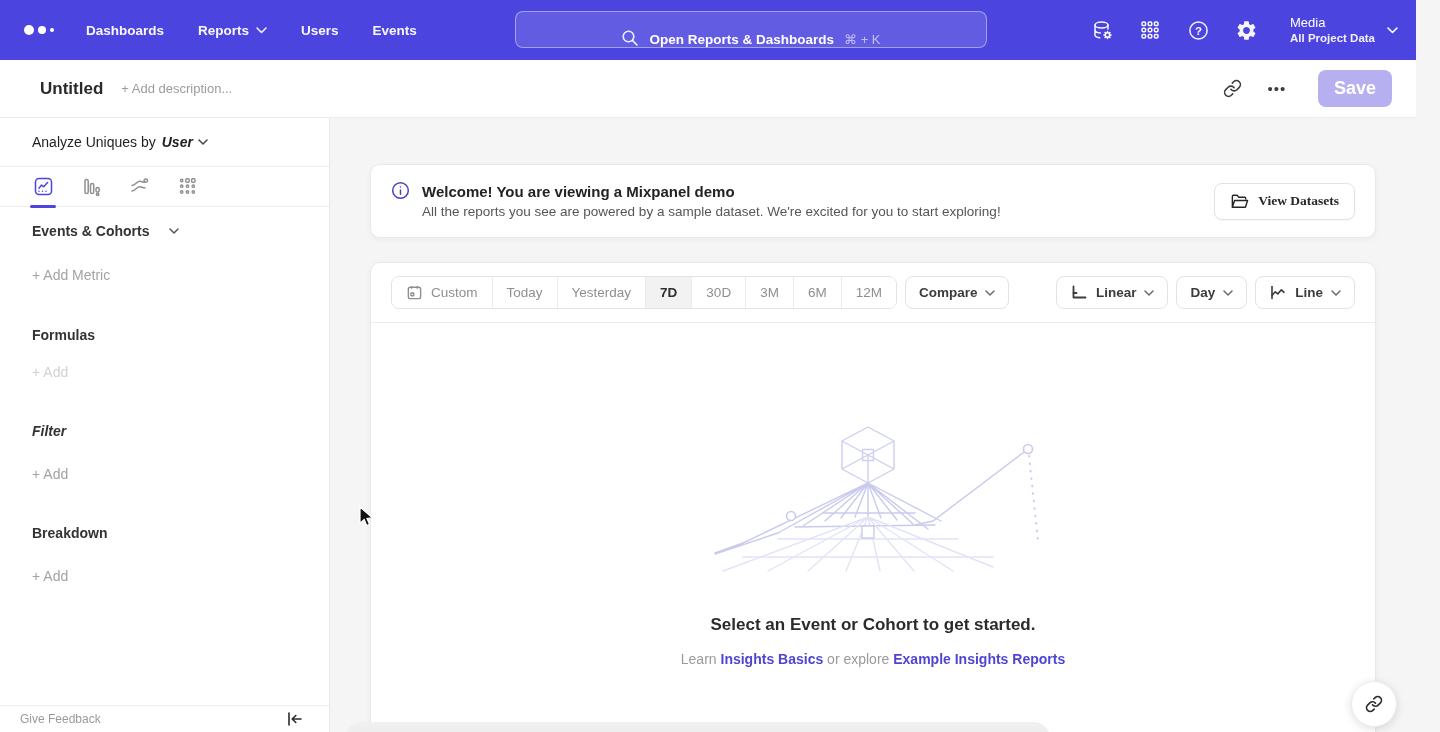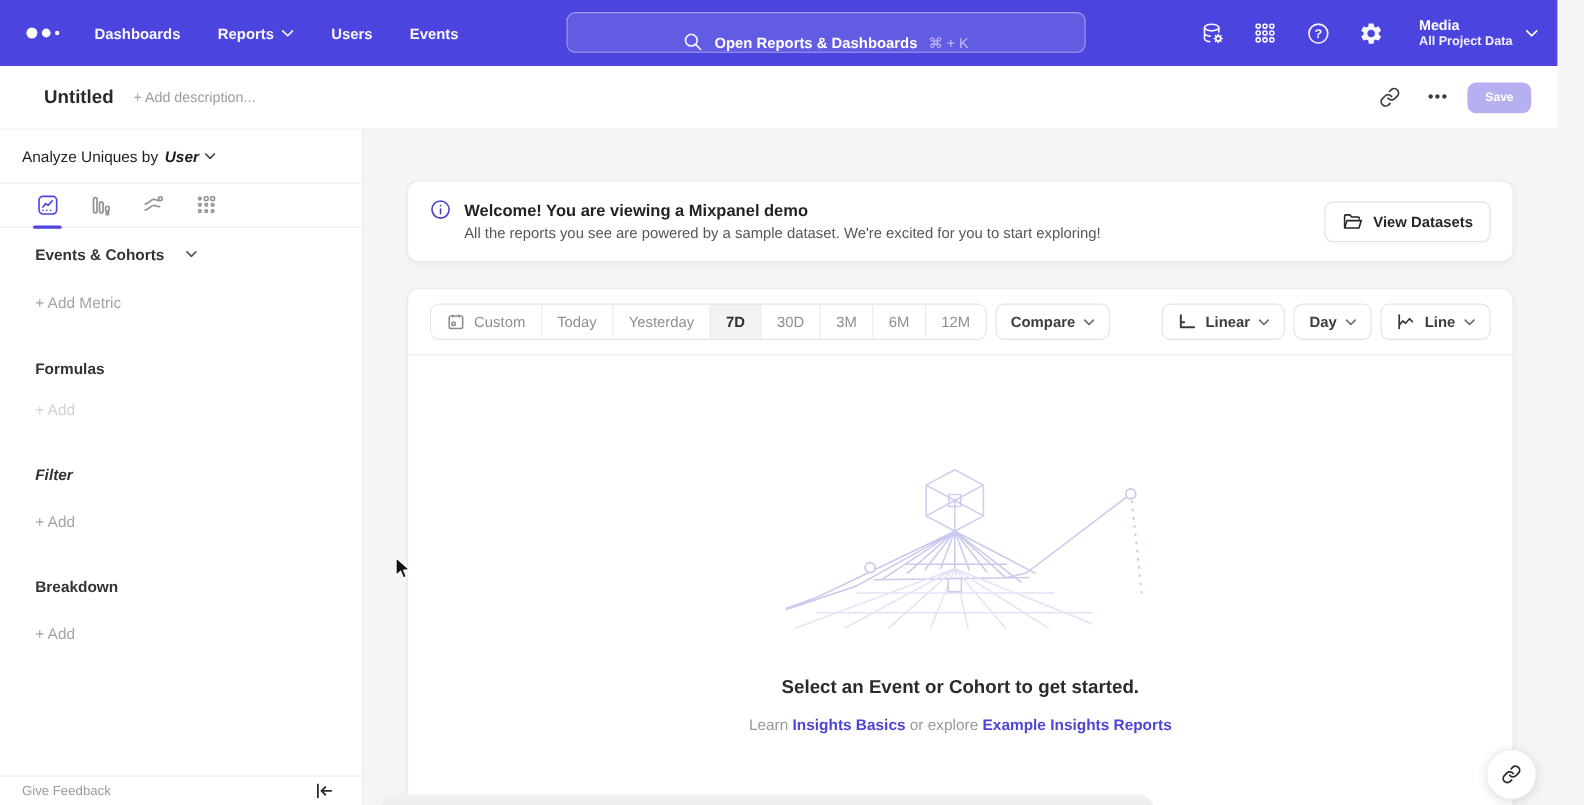--- a/index.html
+++ b/index.html
@@ -20,40 +20,40 @@
   .searchbar { position:absolute; left:515px; top:11px; width:472px; height:37px;
                background:rgba(255,255,255,.13); border:1px solid rgba(255,255,255,.42);
                border-radius:8px; display:flex; align-items:flex-end; justify-content:center;
                gap:10px; cursor:pointer; }
   .searchbar .ph { color:#fff; font-size:13.5px; font-weight:700; }
   .searchbar .kbd { color:rgba(255,255,255,.6); font-size:13px; font-weight:400; }
   .nav-right { position:absolute; right:18px; top:0; height:60px; display:flex; align-items:center; gap:24px; }
   .nav-icon { width:24px; height:24px; display:flex; align-items:center; justify-content:center;
               color:rgba(255,255,255,.95); cursor:pointer; }
   .project { display:flex; align-items:center; gap:12px; color:#fff; cursor:pointer; margin-left:8px; }
-  .project .pname { font-size:13px; font-weight:700; line-height:16px; }
+  .project .pname { font-size:13px; font-weight:400; line-height:16px; }
   .project .pscope { font-size:11.5px; font-weight:700; opacity:.92; line-height:14px; }
 
   
   .header { position:absolute; top:60px; left:0; width:100%; height:58px; background:#fff;
             border-bottom:1px solid #ececec; display:flex; align-items:center; }
   .doc-title { font-size:17px; font-weight:700; color:#2a2a2a; margin-left:40px; cursor:text; }
   .doc-desc  { font-size:13px; color:#9c9c9c; margin-left:18px; cursor:text; }
   .header-right { position:absolute; right:24px; display:flex; align-items:center; gap:10px; }
   .hbtn { width:34px; height:34px; border-radius:8px; display:flex; align-items:center;
           justify-content:center; color:#3d3d3d; cursor:pointer; background:transparent; border:none; }
   .more-dots { font-size:15px; letter-spacing:1px; color:#3d3d3d; }
-  .save-btn { background:#b6b0f0; color:#fff; font-size:11px; font-weight:700;
-              border:none; border-radius:8px; padding:8px 16px; margin-left:0; cursor:default; }
+  .save-btn { background:#b6b0f0; color:#fff; font-size:18px; font-weight:700;
+              border:none; border-radius:8px; padding:8px 16px; margin-left:14px; cursor:default; }
 
   
   .sidebar { position:absolute; top:118px; left:0; width:330px; bottom:0; background:#fff;
              border-right:1px solid #e9e9e9; }
   .analyze-row { position:absolute; top:0; left:0; right:0; height:48px; display:flex;
-                 align-items:center; padding-left:20px; font-size:14px; color:#1f1f1f; gap:6px; }
+                 align-items:center; padding-left:32px; font-size:14px; color:#1f1f1f; gap:6px; }
   .analyze-row .val { font-weight:700; color:#1f1f1f; display:flex; align-items:center; gap:5px; cursor:pointer;font-style:italic; }
   .tabs { position:absolute; top:48px; left:0; right:0; height:41px; border-top:1px solid #ececec;
           border-bottom:1px solid #ececec; display:flex; align-items:center; padding-left:32px; gap:26px; }
   .tab { width:22px; height:26px; color:#8f8f8f; cursor:pointer; position:relative;
          display:flex; align-items:center; justify-content:center; }
   .tab.active { color:#4f44e0; }
   .tab.active::after { content:""; position:absolute; left:-2px; bottom:-8px; width:26px; height:3px;
                        background:#4f44e0; border-radius:2px; }
   .sb-block { position:absolute; left:32px; }
   .sb-heading { font-size:14px; font-weight:700; color:#333; display:flex; align-items:center; gap:20px; }
@@ -67,23 +67,23 @@
 
   
   .main { position:absolute; top:118px; left:330px; right:0; bottom:0; background:#f5f5f6; overflow:hidden; }
   .banner { position:absolute; left:40px; right:40px; top:46px; height:74px; background:#fff;
             border:1px solid #e9e9e9; border-radius:10px; box-shadow:0 2px 6px rgba(0,0,0,.04);
             display:flex; align-items:center; padding:0 20px; }
   .banner .info { color:#4a42c7; margin-right:12px; align-self:flex-start; margin-top:16px; }
   .banner-texts { display:flex; flex-direction:column; gap:4px; }
   .banner-title { font-size:15px; font-weight:700; color:#232323; }
   .banner-sub { font-size:13.5px; color:#565656; }
-  .view-datasets { margin-left:auto; display:flex; align-items:center; gap:9px; background:#fff;
+  .view-datasets { margin-left:auto; display:flex; gap:9px; background:#fff;
                    border:1px solid #e2e2e2; border-radius:8px; padding:9px 15px; font-size:13.5px;
-                   font-weight:700; color:#262626; cursor:pointer; box-shadow:0 1px 2px rgba(0,0,0,.03); }
+                   font-weight:700; color:#262626; cursor:pointer; box-shadow:0 1px 2px rgba(0,0,0,.03);font-family:Liberation Serif, serif; }
 
   .card { position:absolute; left:40px; right:40px; top:144px; height:640px; background:#fff;
           border:1px solid #e9e9e9; border-radius:10px; box-shadow:0 2px 6px rgba(0,0,0,.04); }
   .toolbar { height:60px; border-bottom:1px solid #ececec; display:flex; align-items:center; padding:0 20px; }
   .seg { display:inline-flex; border:1px solid #e3e3e3; border-radius:8px; overflow:hidden; height:33px; }
   .seg-item { display:flex; align-items:center; gap:8px; padding:0 14px; font-size:13.5px; color:#8f8f8f;
               border-left:1px solid #ececec; cursor:pointer; background:#fff; }
   .seg-item:first-child { border-left:none; }
   .seg-item.active { background:#f2f2f2; color:#2f2f2f; font-weight:700; }
   .tb-btn { display:flex; align-items:center; gap:8px; height:33px; padding:0 13px; border:1px solid #e3e3e3;

